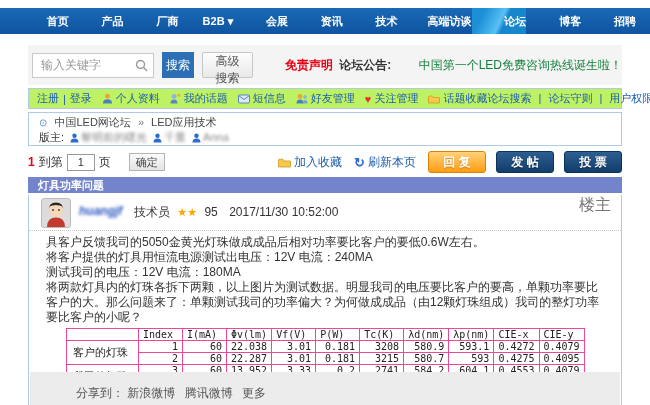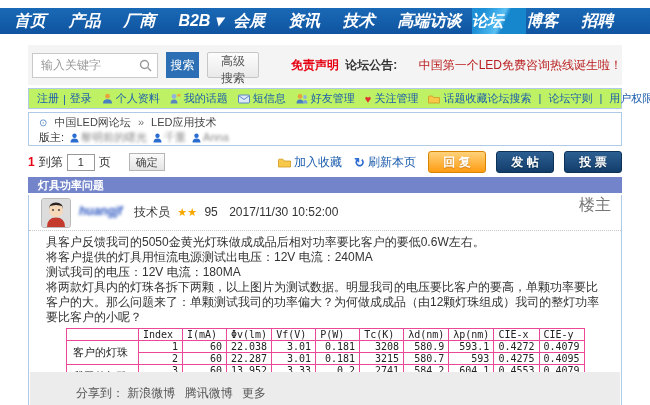--- a/index.html
+++ b/index.html
@@ -2,41 +2,41 @@
 <html><head>
 <meta charset="utf-8">
 <style>
   * { margin:0; padding:0; box-sizing:border-box; }
   body { background:#fff; font-family:"Liberation Sans", sans-serif; }
   .frame { position:relative; width:650px; height:405px; background:#fff; overflow:hidden; }
 
   
   .nav { position:absolute; top:8px; left:0; width:650px; height:26px;
          background:linear-gradient(#1a69b6,#0f54a0); display:flex; padding:0 14px; }
-  .nav-tab { flex:1; color:#fff; font-size:16px; font-weight:bold; text-align:left;
-             line-height:26px; cursor:pointer; white-space:nowrap; position:relative;font-style:italic; }
+  .nav-tab { flex:1; color:#fff; font-size:11px; font-weight:bold; text-align:right;
+             line-height:26px; cursor:pointer; white-space:nowrap; position:relative; }
   .nav-tab.wide { flex:1.35; }
   .nav-tab.active { background:linear-gradient(115deg,#1d8fd6 20%,#49b5ee 45%,#5ec0f3 52%,#1787cd 60%); }
 
   
   .search-band { position:absolute; top:45px; left:28px; width:594px; height:40px;
                  background:#f4f4f4; display:flex; align-items:center; }
   .search-box { position:relative; margin-left:4px; width:202px; height:25px; }
   .search-box input { width:100%; height:100%; border:1px solid #c9c9c9; background:#fff;
                       font-size:12px; padding:0 24px 0 8px; color:#444; outline:none; }
   .search-box input::placeholder { color:#999; }
   .mag { position:absolute; right:6px; top:5px; }
   .btn-search { margin-left:8px; width:52px; height:26px; background:#2c6fb4; border:1px solid #2c6fb4;
                 color:#fff; font-size:12px; cursor:pointer; }
   .btn-adv { margin-left:8px; height:26px; padding:0 10px; background:linear-gradient(#fdfdfd,#e9e9e9);
              border:1px solid #c6c6c6; border-radius:2px; color:#555; font-size:12px; cursor:pointer; }
   .notice { margin-left:32px; font-size:12px; white-space:nowrap; }
   .notice .red { color:#e60012; font-weight:bold; cursor:pointer; }
   .notice .bold { color:#333; font-weight:bold; margin-left:3px; }
-  .notice .txt { color:#b91c1c; margin-left:18px; }
+  .notice .txt { color:#15803d; margin-left:24px; }
 
   
   .userbar { position:absolute; top:88px; left:28px; width:594px; height:21px;
              border:1px solid #aecae6; background:#bef264; display:flex; align-items:center;
              font-size:11px; color:#1b5cad; padding:0 8px; white-space:nowrap; }
   .userbar a, .ulink { color:#1b5cad; text-decoration:none; cursor:pointer; }
   .sep { color:#1b5cad; margin:0 4px; }
   .u-item { display:inline-flex; align-items:center; margin-left:10px; cursor:pointer;text-align:right; }
   .u-item svg, .u-item .glyph { margin-right:3px; }
   .u-right { margin-left:auto; }

